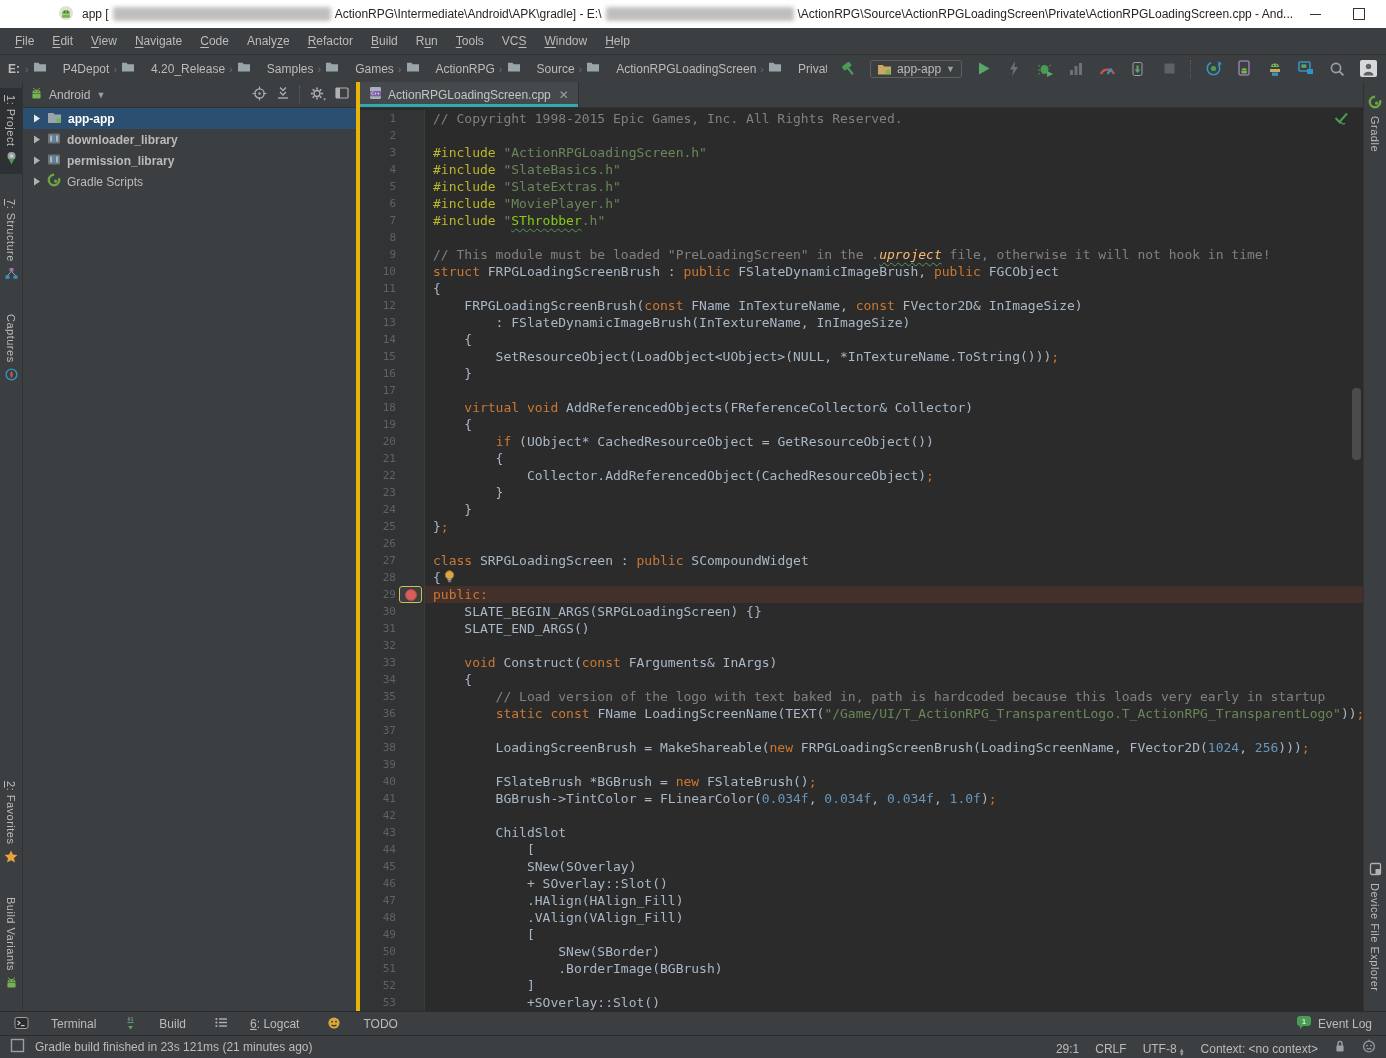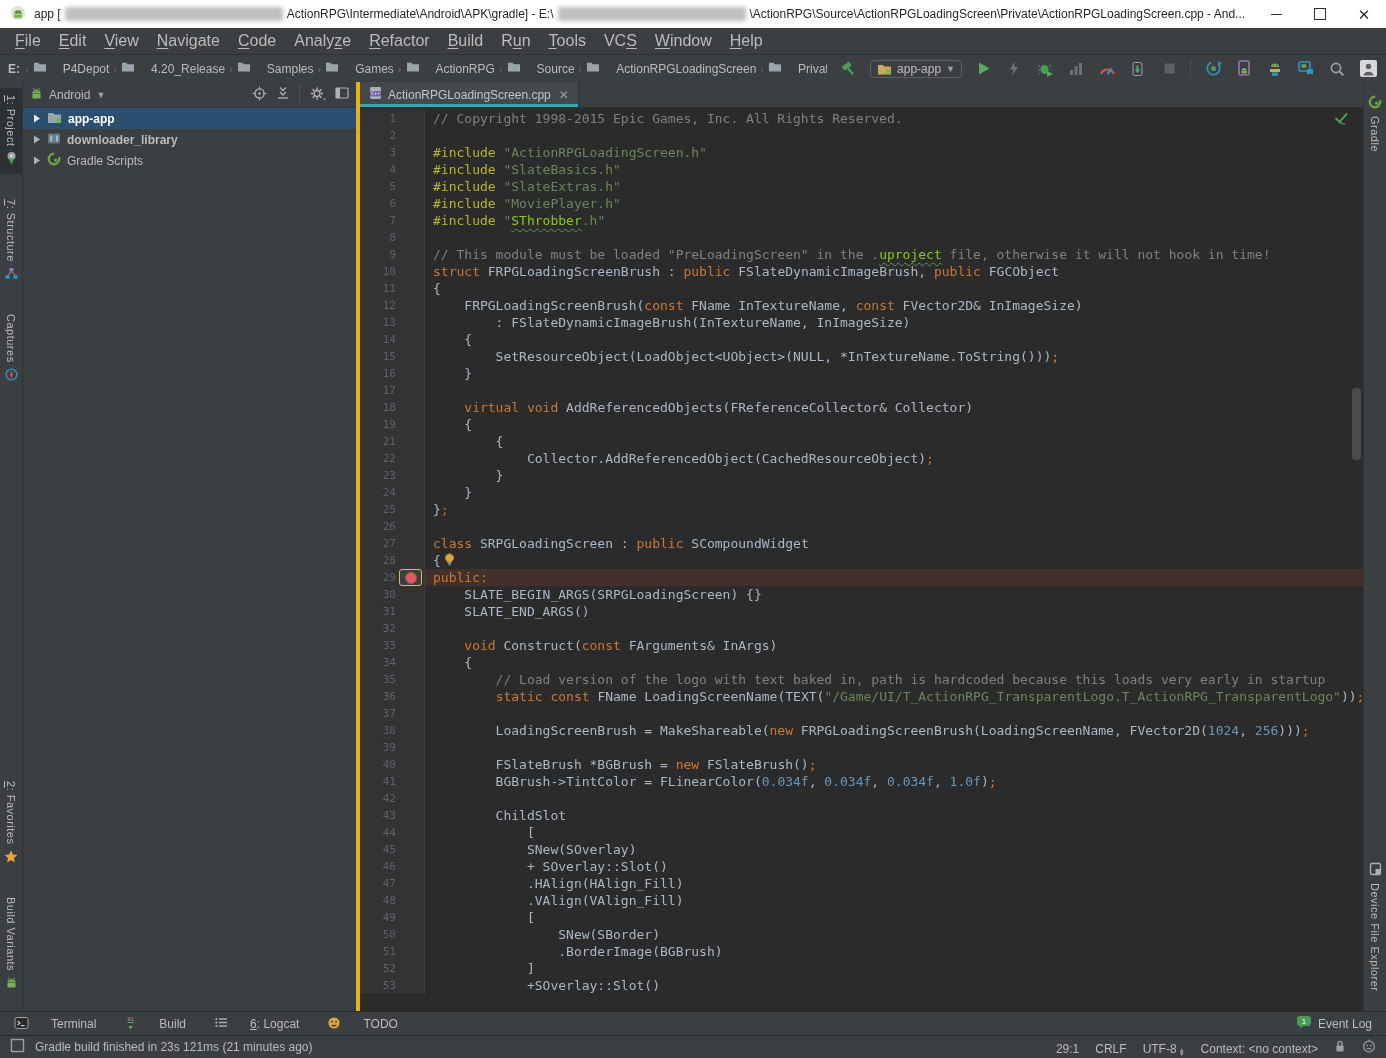--- a/index.html
+++ b/index.html
@@ -1,29 +1,29 @@
 <!DOCTYPE html>
 <html><head>
 <meta charset="utf-8">
 <style>
   html,body{margin:0;padding:0;}
   body{width:1386px;height:1058px;position:relative;background:#2B2B2B;font-family:"Liberation Sans",sans-serif;overflow:hidden;outline:1px solid #1e1e1e;}
   
-  .titlebar{position:absolute;top:0;left:0;right:0;height:28px;background:#FFFFFF;display:flex;align-items:center;color:#262626;font-size:12px;}
+  .titlebar{position:absolute;top:0;left:0;right:0;height:28px;background:#FFFFFF;display:flex;align-items:center;color:#262626;font-size:12px;padding-left:48px;}
   .titlebar .app-icon{margin:0 8px 0 10px;}
   .title-text{display:flex;align-items:center;white-space:pre;}
   .redact{height:14px;background:#BFBFBF;border-radius:2px;filter:blur(2px);margin:0 4px;}
   .win-controls{margin-left:auto;display:flex;height:28px;}
   .win-btn{width:44px;height:28px;display:flex;align-items:center;justify-content:center;}
   .glyph-min{width:11px;height:1px;background:#333;}
   .glyph-max{width:10px;height:10px;border:1px solid #333;}
   .glyph-close{font-size:15px;color:#333;line-height:1;}
   
   .menubar{position:absolute;top:28px;left:0;right:0;height:26px;background:#3C3F41;display:flex;align-items:center;padding-left:6px;border-bottom:1px solid #323232;}
-  .menu-item{color:#BBBBBB;font-size:16px;padding:4px 9px;}
+  .menu-item{color:#BBBBBB;font-size:12px;padding:4px 9px;}
   .menu-item u{text-underline-offset:2px;}
   
   .toolbar{position:absolute;top:55px;left:0;right:0;height:27px;background:#3C3F41;display:flex;align-items:center;border-bottom:1px solid #292B2D;padding:0 8px;}
   .breadcrumbs{display:flex;align-items:center;font-size:12px;color:#BBBBBB;flex:1;min-width:0;overflow:hidden;white-space:nowrap;}
   .crumb{display:inline-flex;align-items:center;gap:16px;margin:0 1px;}
   .crumb-sep{color:#6A6E70;margin:0 3px;font-size:11px;}
   .bc-drive{font-weight:bold;margin-right:2px;}
   .actions{display:flex;align-items:center;gap:11px;margin-left:12px;}
   .act{display:flex;align-items:center;justify-content:center;width:20px;height:20px;}
   .run-config{display:flex;align-items:center;gap:5px;border:1px solid #5E6060;border-radius:3px;padding:1px 6px;color:#BBBBBB;font-size:12px;}
@@ -57,21 +57,21 @@
   .gutter{width:64px;background:#313335;border-right:1px solid #3A3C3E;display:flex;flex:none;justify-content:flex-end;}
   .lnum{width:32px;text-align:right;color:#606366;font-size:11px;line-height:17px;}
   .gicon{width:28px;position:relative;}
   .codecell{flex:1;padding-left:8px;color:#A9B7C6;}
   .code-line.bp .codecell{background:#43302B;}
   .bp-box{position:absolute;left:3px;top:0;width:21px;height:15px;border:1px solid #D6BF55;border-radius:3px;background:#3C3F41;display:flex;align-items:center;justify-content:center;}
   .bp-dot{width:10px;height:10px;border-radius:50%;background:#DB5C5C;border:1px solid #B24C4C;}
   .bulb{display:inline-block;margin-left:3px;vertical-align:-2px;}
   .tk-c{color:#808080;}.tk-k{color:#CC7832;}.tk-d{color:#BBB529;}.tk-s{color:#6A8759;}
   .tk-n{color:#6897BB;}.tk-p{color:#A9B7C6;}.tk-sc{color:#CC7832;}
-  .tk-cw{color:#84cc16;text-decoration:underline wavy #57965C;text-underline-offset:3px;text-decoration-thickness:1px;}
+  .tk-cw{color:#fdba74;text-decoration:underline wavy #57965C;text-underline-offset:3px;text-decoration-thickness:1px;font-style:italic;}
   .tk-sw{color:#84cc16;text-decoration:underline wavy #57965C;text-underline-offset:3px;text-decoration-thickness:1px;margin-top:8px;}
   .scroll-thumb{position:absolute;right:2px;top:280px;width:9px;height:72px;background:rgba(170,170,170,.25);border-radius:4px;}
   .inspect-ok{position:absolute;right:14px;top:3px;}
   
   .bottombar{position:absolute;left:0;right:0;bottom:22px;height:24px;background:#3C3F41;border-top:1px solid #292B2D;display:flex;align-items:center;color:#BBBBBB;font-size:12px;padding:0 14px;}
   .bb-item{display:flex;align-items:center;gap:22px;margin-right:28px;}
   .event-log{margin-left:auto;display:flex;align-items:center;gap:6px;}
   .statusbar{position:absolute;left:0;right:0;bottom:0;height:22px;background:#3C3F41;border-top:1px solid #292B2D;display:flex;align-items:center;color:#BBBBBB;font-size:12px;padding:0 10px;gap:10px;}
   .sb-right{margin-left:auto;display:flex;align-items:flex-end;gap:16px;}
   .enc-arrows{display:inline-flex;flex-direction:column;font-size:6px;line-height:4px;color:#9DA0A2;margin-left:2px;vertical-align:1px;}
@@ -416,20 +416,32 @@
               <polygon points="1,0.5 7,4.5 1,8.5" fill="#AFB1B3"></polygon>
             </svg></span>
           <span><svg width="14" height="13">
               <rect x="1" y="1.5" width="12" height="10" rx="1" fill="#6E7478"></rect>
               <rect x="3" y="3.5" width="2.2" height="6" fill="#AFB5B8"></rect>
               <rect x="6" y="3.5" width="2.2" height="6" fill="#3592C4"></rect>
               <rect x="9" y="3.5" width="2.2" height="6" fill="#AFB5B8"></rect>
             </svg></span>
           <span>downloader_library</span>
         </div>
+        <div class="tree-row">
+          <span class="arrow"><svg width="8" height="9">
+              <polygon points="1,0.5 7,4.5 1,8.5" fill="#AFB1B3"></polygon>
+            </svg></span>
+          <span><svg width="14" height="13">
+              <rect x="1" y="1.5" width="12" height="10" rx="1" fill="#6E7478"></rect>
+              <rect x="3" y="3.5" width="2.2" height="6" fill="#AFB5B8"></rect>
+              <rect x="6" y="3.5" width="2.2" height="6" fill="#3592C4"></rect>
+              <rect x="9" y="3.5" width="2.2" height="6" fill="#AFB5B8"></rect>
+            </svg></span>
+          <span>permission_library</span>
+        </div>
         <div class="tree-row plain">
           <span class="arrow"><svg width="8" height="9">
               <polygon points="1,0.5 7,4.5 1,8.5" fill="#AFB1B3"></polygon>
             </svg></span>
           <span><svg width="14" height="14">
               <circle cx="7" cy="7" r="5.2" stroke="#6BA545" fill="none" stroke-width="2.4" stroke-dasharray="24 6"></circle>
               <circle cx="8.6" cy="8.2" r="1.6" fill="#6BA545"></circle>
             </svg></span>
           <span>Gradle Scripts</span>
         </div>
@@ -466,20 +478,21 @@
         <div class="code-line"><div class="gutter"><span class="lnum">10</span><span class="gicon"></span></div><div class="codecell"><span class="tk-k">struct</span><span class="tk-p"> FRPGLoadingScreenBrush : </span><span class="tk-k">public</span><span class="tk-p"> FSlateDynamicImageBrush, </span><span class="tk-k">public</span><span class="tk-p"> FGCObject</span></div></div>
         <div class="code-line"><div class="gutter"><span class="lnum">11</span><span class="gicon"></span></div><div class="codecell"><span class="tk-p">{</span></div></div>
         <div class="code-line"><div class="gutter"><span class="lnum">12</span><span class="gicon"></span></div><div class="codecell"><span class="tk-p">    FRPGLoadingScreenBrush(</span><span class="tk-k">const</span><span class="tk-p"> FName InTextureName, </span><span class="tk-k">const</span><span class="tk-p"> FVector2D&amp; InImageSize)</span></div></div>
         <div class="code-line"><div class="gutter"><span class="lnum">13</span><span class="gicon"></span></div><div class="codecell"><span class="tk-p">        : FSlateDynamicImageBrush(InTextureName, InImageSize)</span></div></div>
         <div class="code-line"><div class="gutter"><span class="lnum">14</span><span class="gicon"></span></div><div class="codecell"><span class="tk-p">    {</span></div></div>
         <div class="code-line"><div class="gutter"><span class="lnum">15</span><span class="gicon"></span></div><div class="codecell"><span class="tk-p">        SetResourceObject(LoadObject&lt;UObject&gt;(NULL, *InTextureName.ToString()))</span><span class="tk-sc">;</span></div></div>
         <div class="code-line"><div class="gutter"><span class="lnum">16</span><span class="gicon"></span></div><div class="codecell"><span class="tk-p">    }</span></div></div>
         <div class="code-line"><div class="gutter"><span class="lnum">17</span><span class="gicon"></span></div><div class="codecell"></div></div>
         <div class="code-line"><div class="gutter"><span class="lnum">18</span><span class="gicon"></span></div><div class="codecell"><span class="tk-p">    </span><span class="tk-k">virtual</span><span class="tk-p"> </span><span class="tk-k">void</span><span class="tk-p"> AddReferencedObjects(FReferenceCollector&amp; Collector)</span></div></div>
         <div class="code-line"><div class="gutter"><span class="lnum">19</span><span class="gicon"></span></div><div class="codecell"><span class="tk-p">    {</span></div></div>
+        <div class="code-line"><div class="gutter"><span class="lnum">20</span><span class="gicon"></span></div><div class="codecell"><span class="tk-p">        </span><span class="tk-k">if</span><span class="tk-p"> (UObject* CachedResourceObject = GetResourceObject())</span></div></div>
         <div class="code-line"><div class="gutter"><span class="lnum">21</span><span class="gicon"></span></div><div class="codecell"><span class="tk-p">        {</span></div></div>
         <div class="code-line"><div class="gutter"><span class="lnum">22</span><span class="gicon"></span></div><div class="codecell"><span class="tk-p">            Collector.AddReferencedObject(CachedResourceObject)</span><span class="tk-sc">;</span></div></div>
         <div class="code-line"><div class="gutter"><span class="lnum">23</span><span class="gicon"></span></div><div class="codecell"><span class="tk-p">        }</span></div></div>
         <div class="code-line"><div class="gutter"><span class="lnum">24</span><span class="gicon"></span></div><div class="codecell"><span class="tk-p">    }</span></div></div>
         <div class="code-line"><div class="gutter"><span class="lnum">25</span><span class="gicon"></span></div><div class="codecell"><span class="tk-p">}</span><span class="tk-sc">;</span></div></div>
         <div class="code-line"><div class="gutter"><span class="lnum">26</span><span class="gicon"></span></div><div class="codecell"></div></div>
         <div class="code-line"><div class="gutter"><span class="lnum">27</span><span class="gicon"></span></div><div class="codecell"><span class="tk-k">class</span><span class="tk-p"> SRPGLoadingScreen : </span><span class="tk-k">public</span><span class="tk-p"> SCompoundWidget</span></div></div>
         <div class="code-line"><div class="gutter"><span class="lnum">28</span><span class="gicon"></span></div><div class="codecell"><span class="tk-p">{</span><span class="bulb"><svg width="11" height="14">
                 <circle cx="5.5" cy="5" r="4.2" fill="#D9A741" stroke="#9C7A2E"></circle>
                 <rect x="3.6" y="9" width="3.8" height="1.6" fill="#9DA0A2"></rect>

